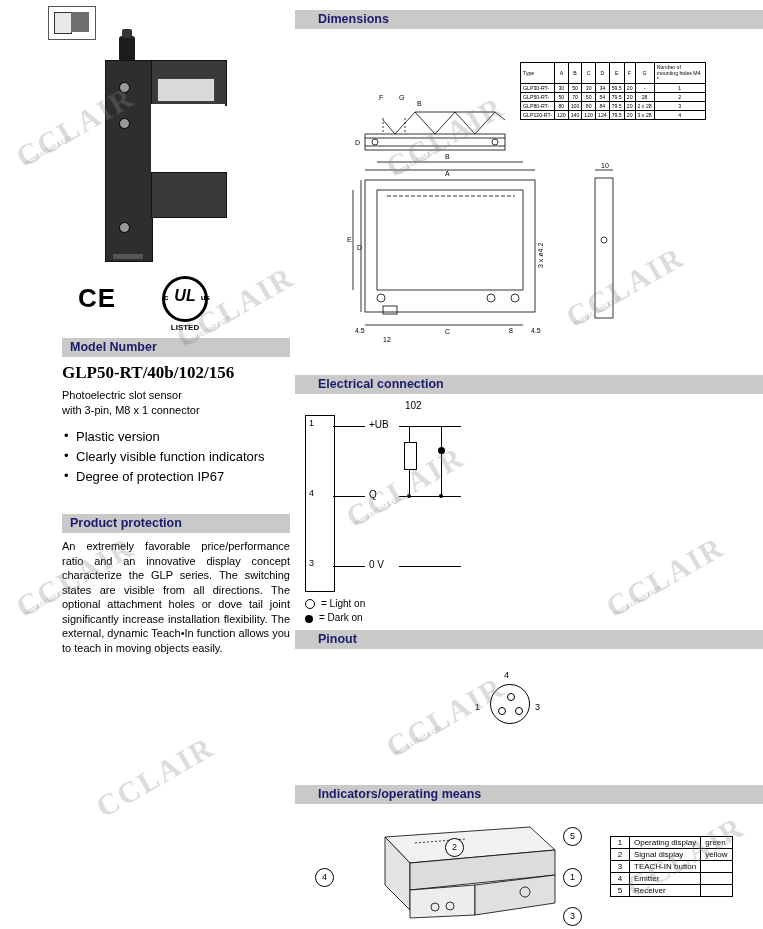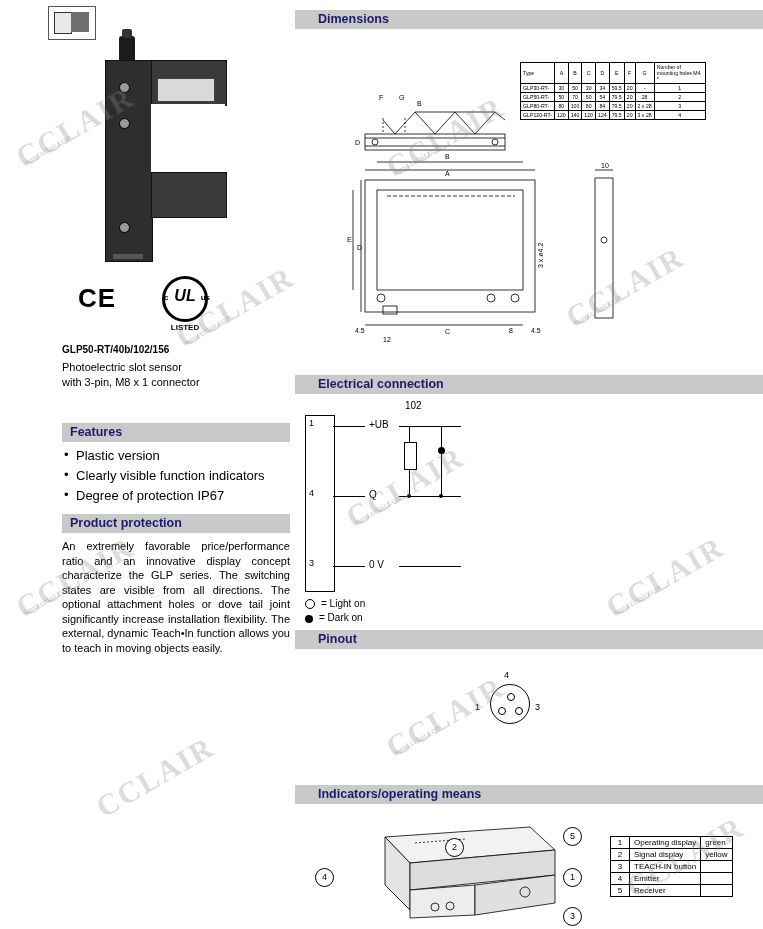--- a/index.html
+++ b/index.html
@@ -37,21 +37,21 @@
   .ul{position:absolute;left:150px;top:276px;width:70px;height:48px;text-align:center;}
   .ul .circle{width:40px;height:40px;border:3px solid #000;border-radius:50%;margin:0 auto;position:relative;}
   .ul .circle span{position:absolute;left:0;right:0;top:8px;font-size:16px;font-weight:bold;font-style:italic;}
   .ul .cus{position:absolute;top:14px;left:-1px;font-size:8px;font-weight:bold;}
   .ul .cus2{position:absolute;top:14px;right:-5px;font-size:8px;font-weight:bold;}
   .ul .listed{font-size:8px;font-weight:bold;margin-top:1px;}
 
   .band{background:#c9c9c9;height:19px;line-height:19px;padding-left:8px;font-weight:bold;font-size:12.5px;color:#1b1b6b;}
   .sec{position:absolute;left:62px;width:228px;}
 
-  .model-title{margin-top:6px;font-weight:bold;font-size:10px;}
+  .model-title{margin-top:6px;font-weight:bold;font-size:17px;font-family:Liberation Serif, serif;}
   .model-sub{margin-top:6px;font-size:11px;}
   .model-sub2{margin-top:3px;font-size:11px;}
 
   ul.feat{margin:6px 0 0 0;padding:0;list-style:none;}
   ul.feat li{position:relative;padding-left:14px;margin-bottom:5px;font-size:13px;}
   ul.feat li:before{content:"\2022";position:absolute;left:2px;top:-1px;font-size:13px;}
 
   .prodinfo{margin-top:6px;font-size:11px;text-align:justify;line-height:1.32;}
 
   
@@ -134,27 +134,27 @@
     <div class="ul">
       <div class="circle">
         <span>UL</span>
         <div class="cus">c</div>
         <div class="cus2">us</div>
       </div>
       <div class="listed">LISTED</div>
     </div>
 
     <div class="sec" style="top:338px;">
+      <div class="band">Model Number</div>
       <div class="model-title">GLP50-RT/40b/102/156</div>
       <div class="model-sub">Photoelectric slot sensor</div>
       <div class="model-sub2">with 3-pin, M8 x 1 connector</div>
     </div>
 
     <div class="sec" style="top:423px;">
-      <div class="band">Features</div>
       <ul class="feat">
         <li>Plastic version</li>
         <li>Clearly visible function indicators</li>
         <li>Degree of protection IP67</li>
       </ul>
     </div>
 
     <div class="sec" style="top:514px;">
       <div class="band">Product protection</div>
       <div class="prodinfo">An extremely favorable price/performance ratio and an innovative display concept characterize the GLP series. The switching states are visible from all directions. The optional attachment holes or dove tail joint significantly increase installation flexibility. The external, dynamic Teach•In function allows you to teach in moving objects easily.</div>

